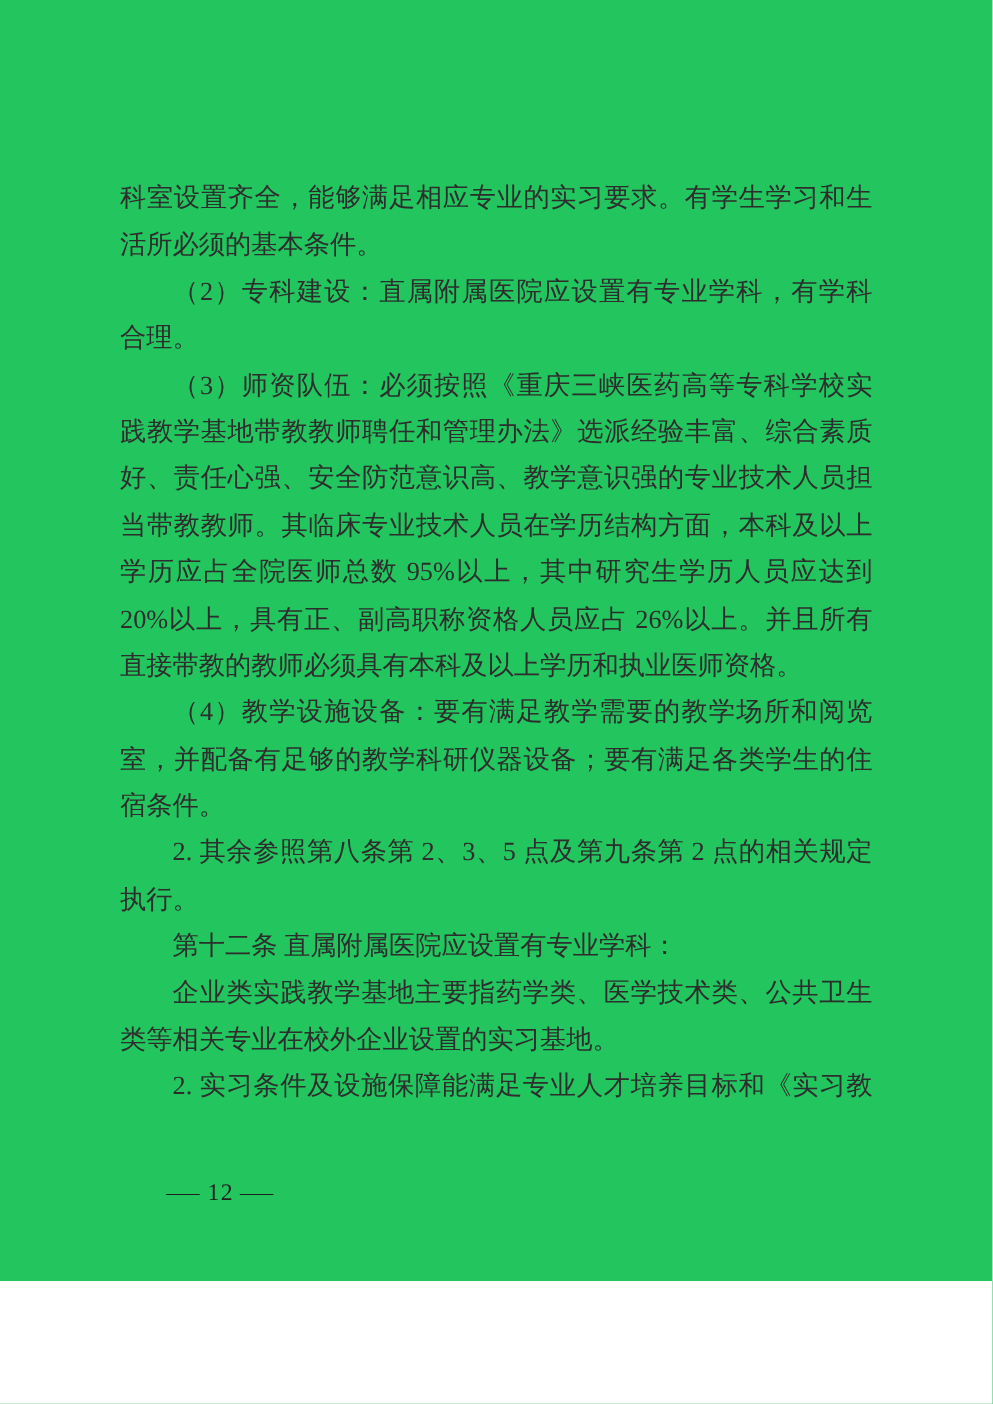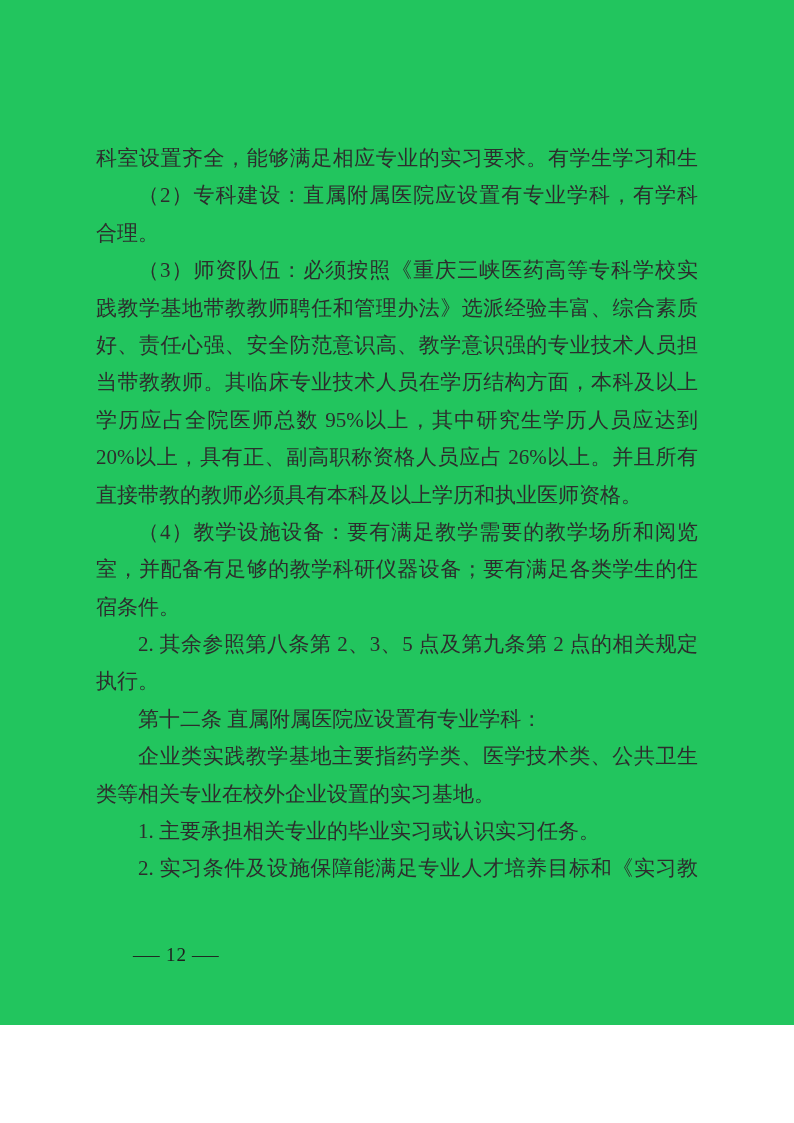--- a/index.html
+++ b/index.html
@@ -54,38 +54,38 @@
     font-family: "Liberation Serif", "DejaVu Serif", serif;
   }
 </style>
 </head>
 <body>
 
 <div class="page">
 
   <div class="text-block">
     <div class="line full">科室设置齐全，能够满足相应专业的实习要求。有学生学习和生</div>
+    <div class="line">活所必须的基本条件。</div>
     <div class="line full indent">（2）专科建设：直属附属医院应设置有专业学科，有学科</div>
     <div class="line">合理。</div>
     <div class="line full indent">（3）师资队伍：必须按照《重庆三峡医药高等专科学校实</div>
     <div class="line full">践教学基地带教教师聘任和管理办法》选派经验丰富、综合素质</div>
     <div class="line full">好、责任心强、安全防范意识高、教学意识强的专业技术人员担</div>
     <div class="line full">当带教教师。其临床专业技术人员在学历结构方面，本科及以上</div>
     <div class="line full">学历应占全院医师总数 95%以上，其中研究生学历人员应达到</div>
     <div class="line full">20%以上，具有正、副高职称资格人员应占 26%以上。并且所有</div>
     <div class="line">直接带教的教师必须具有本科及以上学历和执业医师资格。</div>
     <div class="line full indent">（4）教学设施设备：要有满足教学需要的教学场所和阅览</div>
     <div class="line full">室，并配备有足够的教学科研仪器设备；要有满足各类学生的住</div>
     <div class="line">宿条件。</div>
     <div class="line full indent">2. 其余参照第八条第 2、3、5 点及第九条第 2 点的相关规定</div>
     <div class="line">执行。</div>
     <div class="line indent">第十二条  直属附属医院应设置有专业学科：</div>
     <div class="line full indent">企业类实践教学基地主要指药学类、医学技术类、公共卫生</div>
     <div class="line">类等相关专业在校外企业设置的实习基地。</div>
-    <div class="line indent">1. 主要承担相关专业的毕业实习或认识实习任务。</div>
     <div class="line full indent">2. 实习条件及设施保障能满足专业人才培养目标和《实习教</div>
   </div>
 
   <div class="footer">
     <span class="dash">—</span><span class="pagenum">12</span><span class="dash">—</span>
   </div>
 
 </div>
 
 </body></html>

